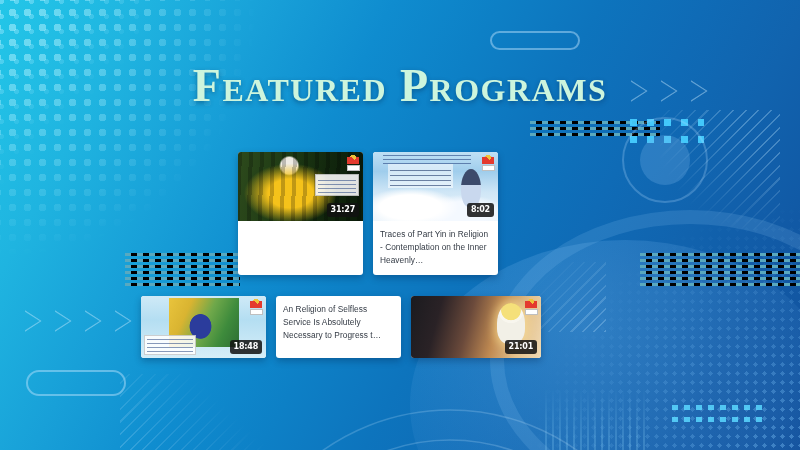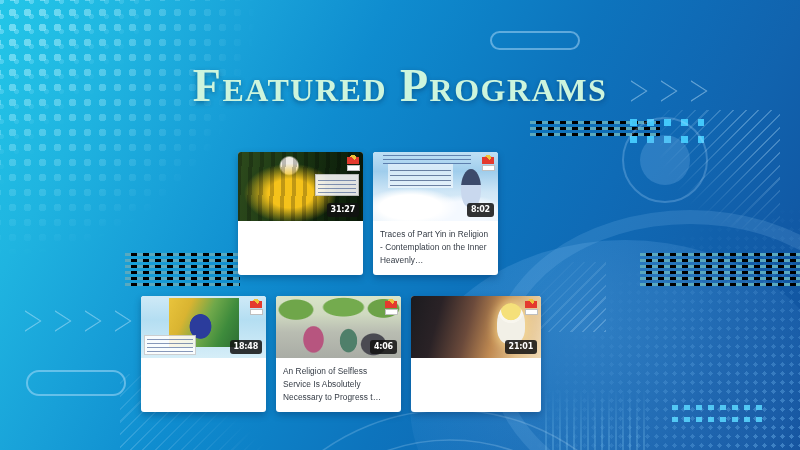--- a/index.html
+++ b/index.html
@@ -469,28 +469,20 @@
               <div class="ob-lines"></div>
             </div>
             <div class="logo-badge">
               <div class="logo-mark"></div>
               <div class="logo-word"></div>
             </div>
             <div class="duration">18:48</div>
           </div>
         </div>
         <div class="card">
-          <div class="thumb">
-            <div class="thumb-art art-service"></div>
-            <div class="logo-badge">
-              <div class="logo-mark"></div>
-              <div class="logo-word"></div>
-            </div>
-            <div class="duration">4:06</div>
-          </div>
           <div class="card-title">An Religion of Selfless Service Is Absolutely Necessary to Progress t…</div>
         </div>
         <div class="card wide">
           <div class="thumb">
             <div class="thumb-art art-islamic"></div>
             <div class="logo-badge">
               <div class="logo-mark"></div>
               <div class="logo-word"></div>
             </div>
             <div class="duration">21:01</div>

